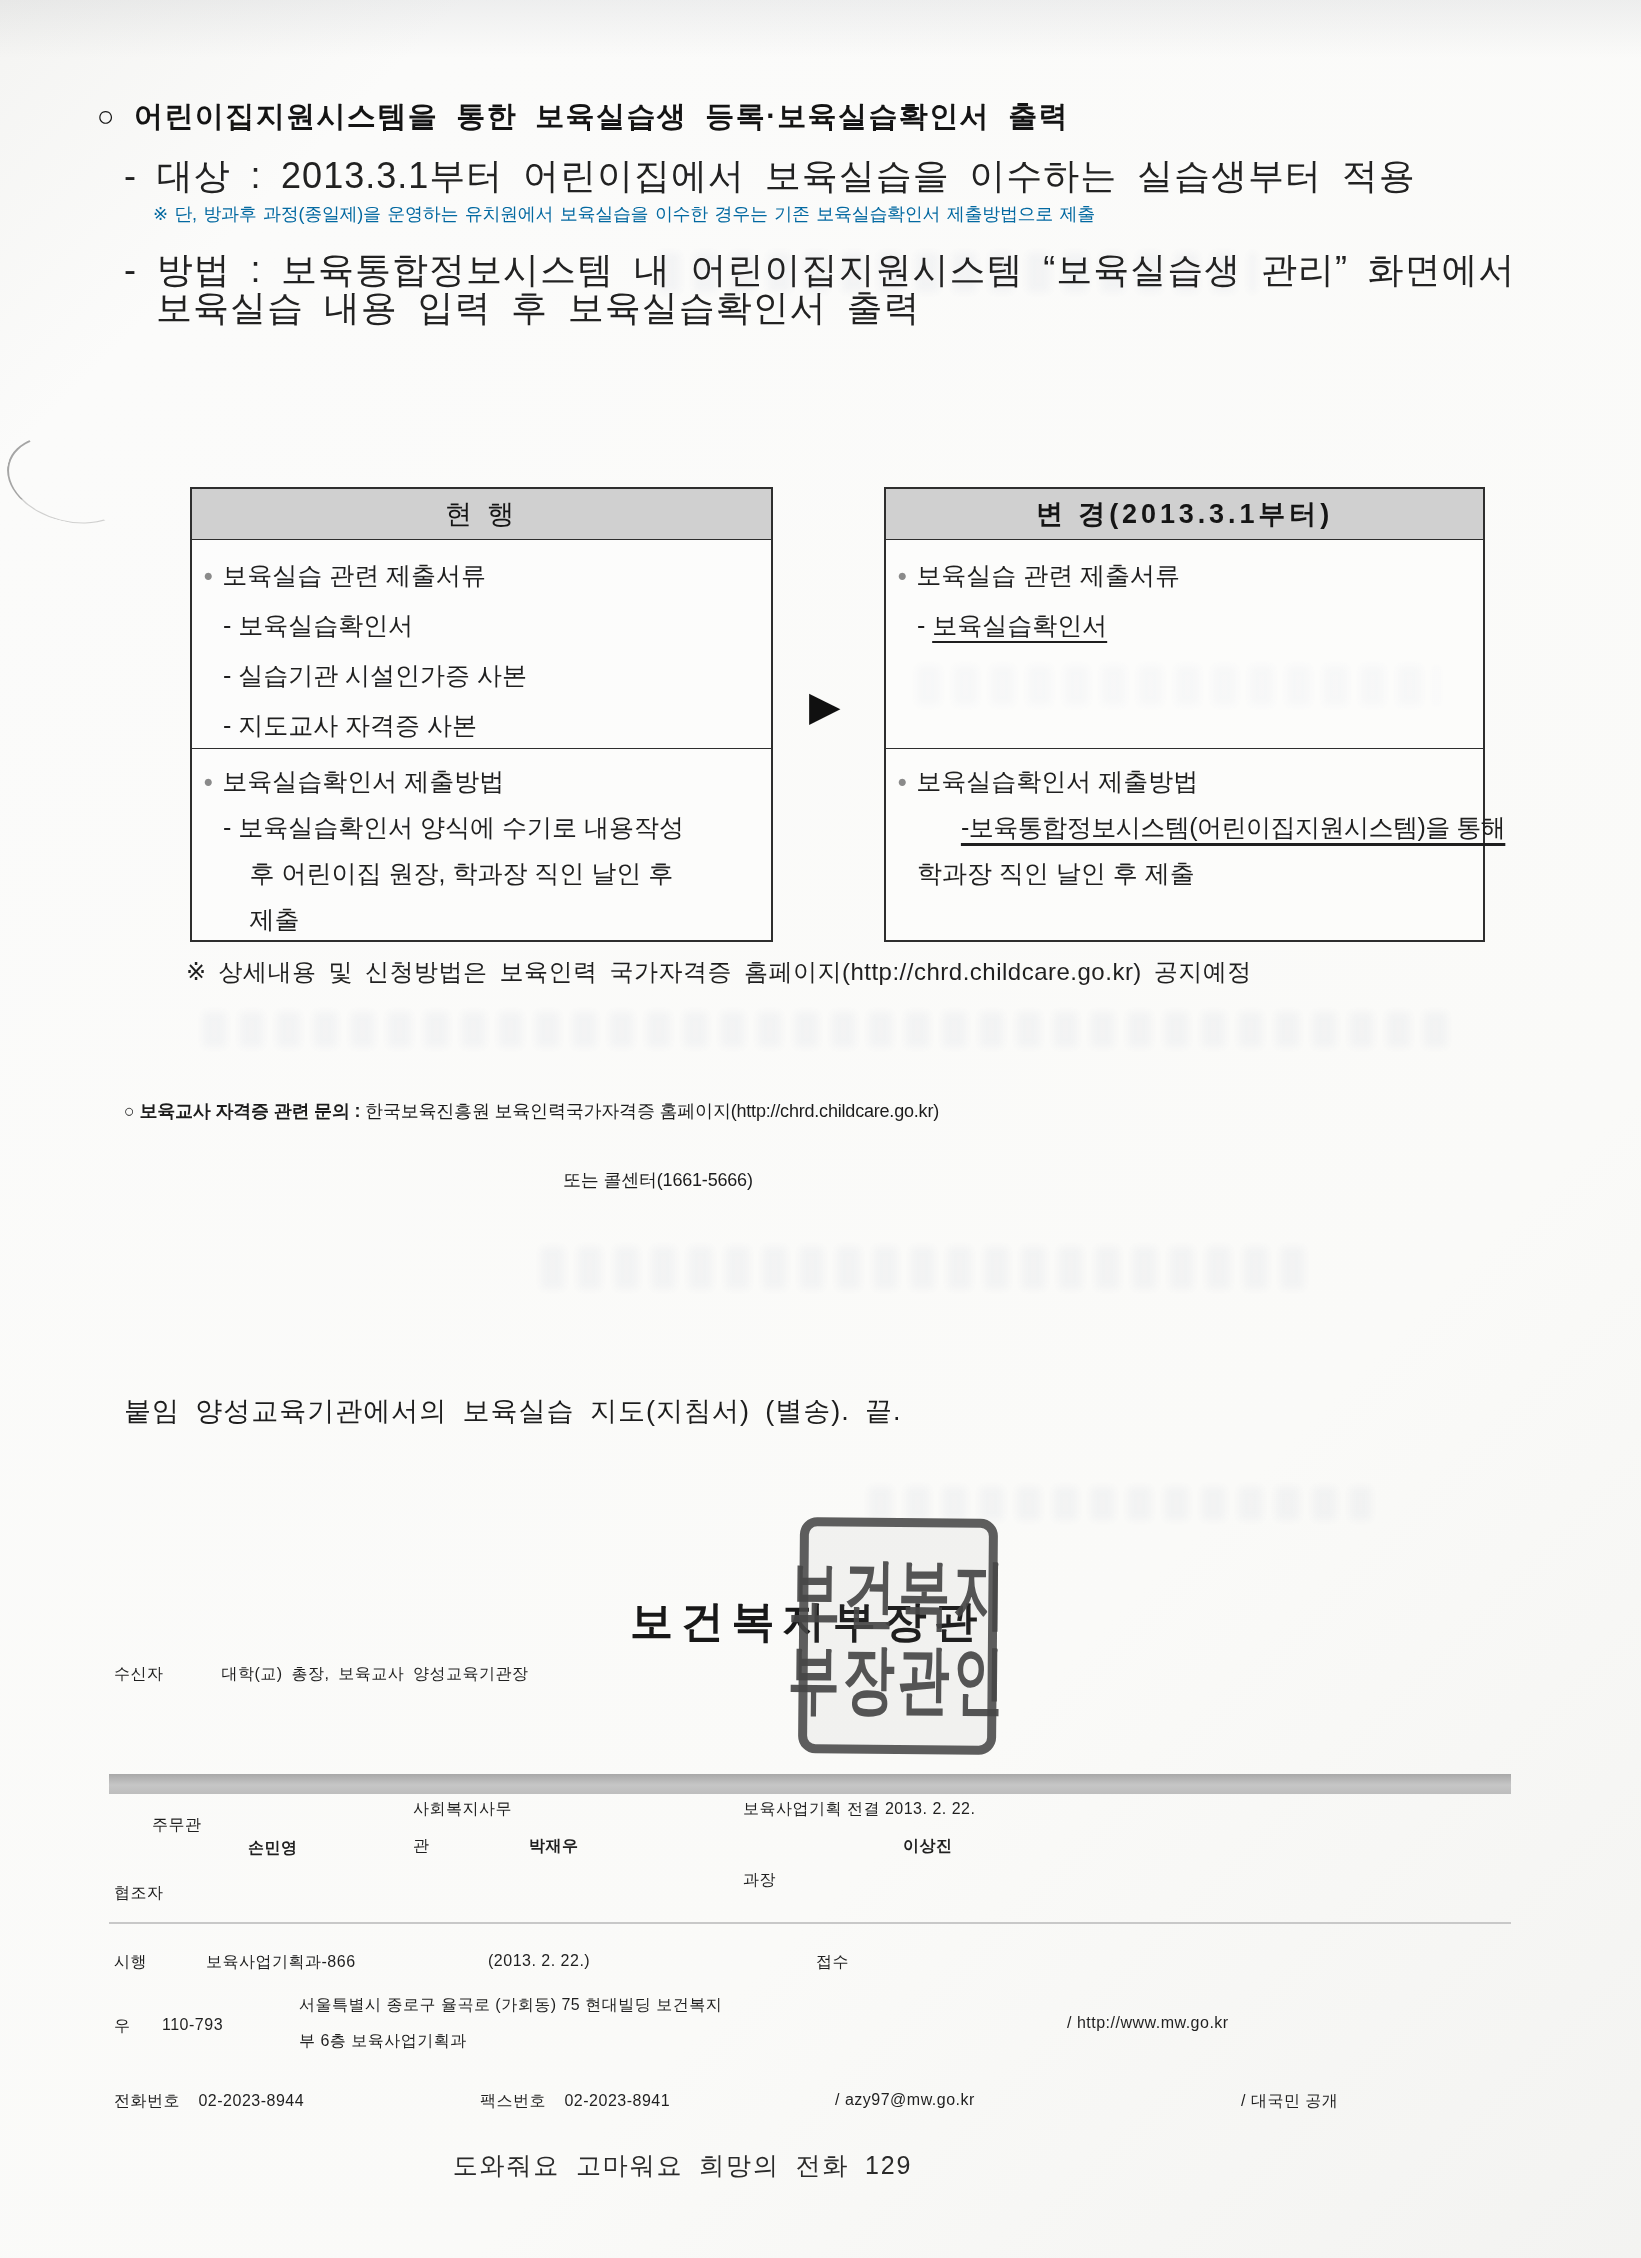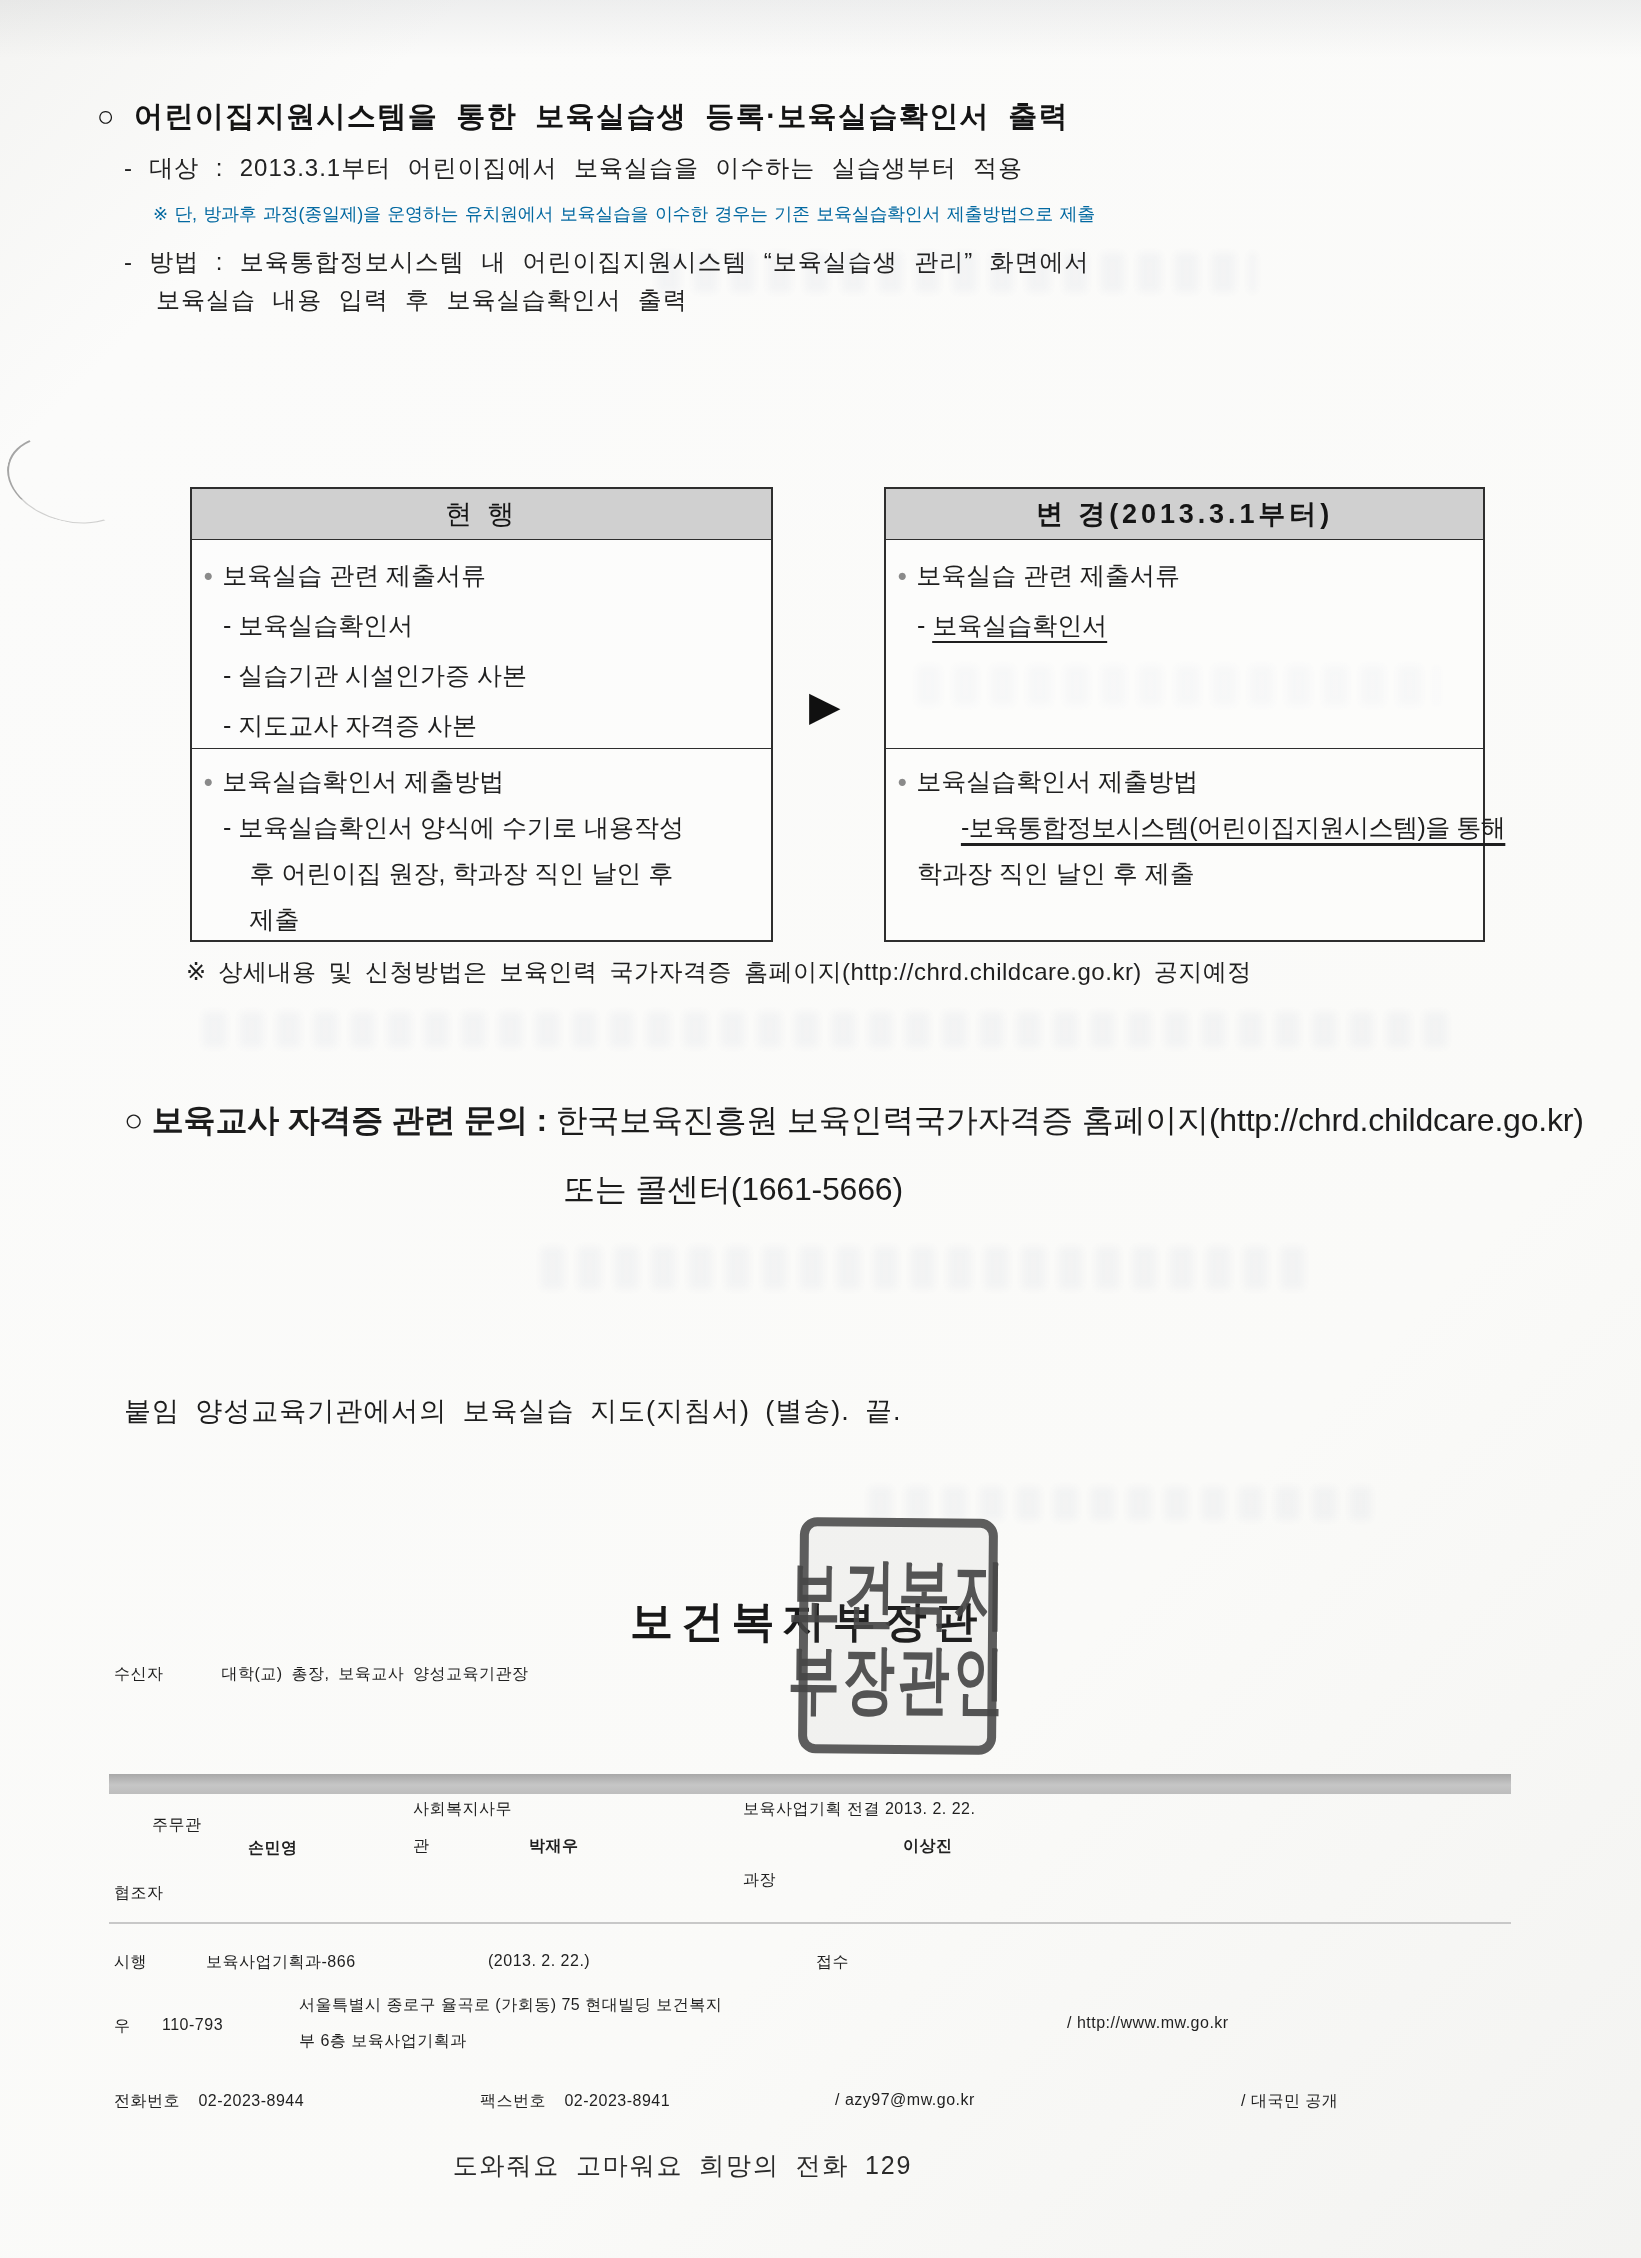--- a/index.html
+++ b/index.html
@@ -4,42 +4,42 @@
 <style>
   html,body{margin:0;padding:0;}
   body{
     width:1641px;height:2258px;position:relative;overflow:hidden;
     background:linear-gradient(135deg,#f4f4f2 0%,#fbfbfa 12%,#fafaf8 70%,#f3f3f1 100%);
     font-family:"Liberation Sans","DejaVu Sans",sans-serif;
     color:#1d1d1d;
   }
   .abs{position:absolute;white-space:nowrap;}
   .heading{font-size:29px;font-weight:700;letter-spacing:1.4px;word-spacing:8.7px;color:#141414;}
-  .body28{font-size:24px;letter-spacing:1px;word-spacing:8.7px;color:#222;}
+  .body28{font-size:36px;letter-spacing:1px;word-spacing:8.7px;color:#222;}
   .note23{font-size:18px;letter-spacing:-0.3px;word-spacing:1.9px;color:#0369a1;margin-top:6px;}
   .footnote{font-size:24px;letter-spacing:0.5px;word-spacing:4.8px;color:#1f1f1f;}
 
   
   .cmp-table{position:absolute;border:2.9px solid #2e2e2e;background:rgba(255,255,255,0.35);}
   .cmp-head{height:50px;line-height:50px;text-align:center;background:#d0d0d0;
     border-bottom:1.9px solid #2e2e2e;font-size:27px;letter-spacing:3.9px;color:#151515;}
   .cmp-head .hd-bold{font-weight:700;}
   .cmp-cell{padding:9.7px 0 0 11.6px;font-size:25px;color:#1f1f1f;}
   .cmp-row1{height:198px;border-bottom:1.9px solid #2e2e2e;}
   .cmp-row2{height:182px;}
   .cell-line{line-height:50px;white-space:nowrap;}
   .cmp-row2 .cell-line{line-height:46px;}
   .bullet-dot{display:inline-block;color:#8a8a8a;font-size:16.4px;vertical-align:2.9px;margin-right:8.7px;}
   .indent1{padding-left:19.3px;}
   .indent2{padding-left:46px;}
   .ul{ text-decoration:underline;text-underline-offset:6.8px;text-decoration-thickness:1.9px;}
   .bold-ul{font-weight:400;text-decoration:underline;text-underline-offset:6.8px;text-decoration-thickness:2.9px;letter-spacing:-0.5px;margin-left:44px;}
   .arrow{font-size:41px;color:#101010;}
 
-  .inquiry{font-size:32px;color:#1c1c1c;letter-spacing:-0.2px;}
+  .inquiry{font-size:18px;color:#1c1c1c;letter-spacing:-0.2px;}
   .inquiry .lbl{font-weight:800;}
   .attach{font-size:27px;letter-spacing:1px;word-spacing:6.8px;}
 
   .minister{font-size:43px;font-weight:600;letter-spacing:7.7px;color:#181818;}
   .seal{position:absolute;border:9.7px solid rgba(72,72,72,0.88);border-radius:17.4px;
     background:rgba(130,130,130,0.07);transform:rotate(0.5deg);
     display:flex;flex-direction:column;justify-content:space-evenly;align-items:center;padding:5.8px 1.9px;}
   .seal-row{font-size:52px;font-weight:800;letter-spacing:2.9px;color:rgba(70,70,70,0.92);
     transform:scaleY(1.45);line-height:1;white-space:nowrap;}
 

